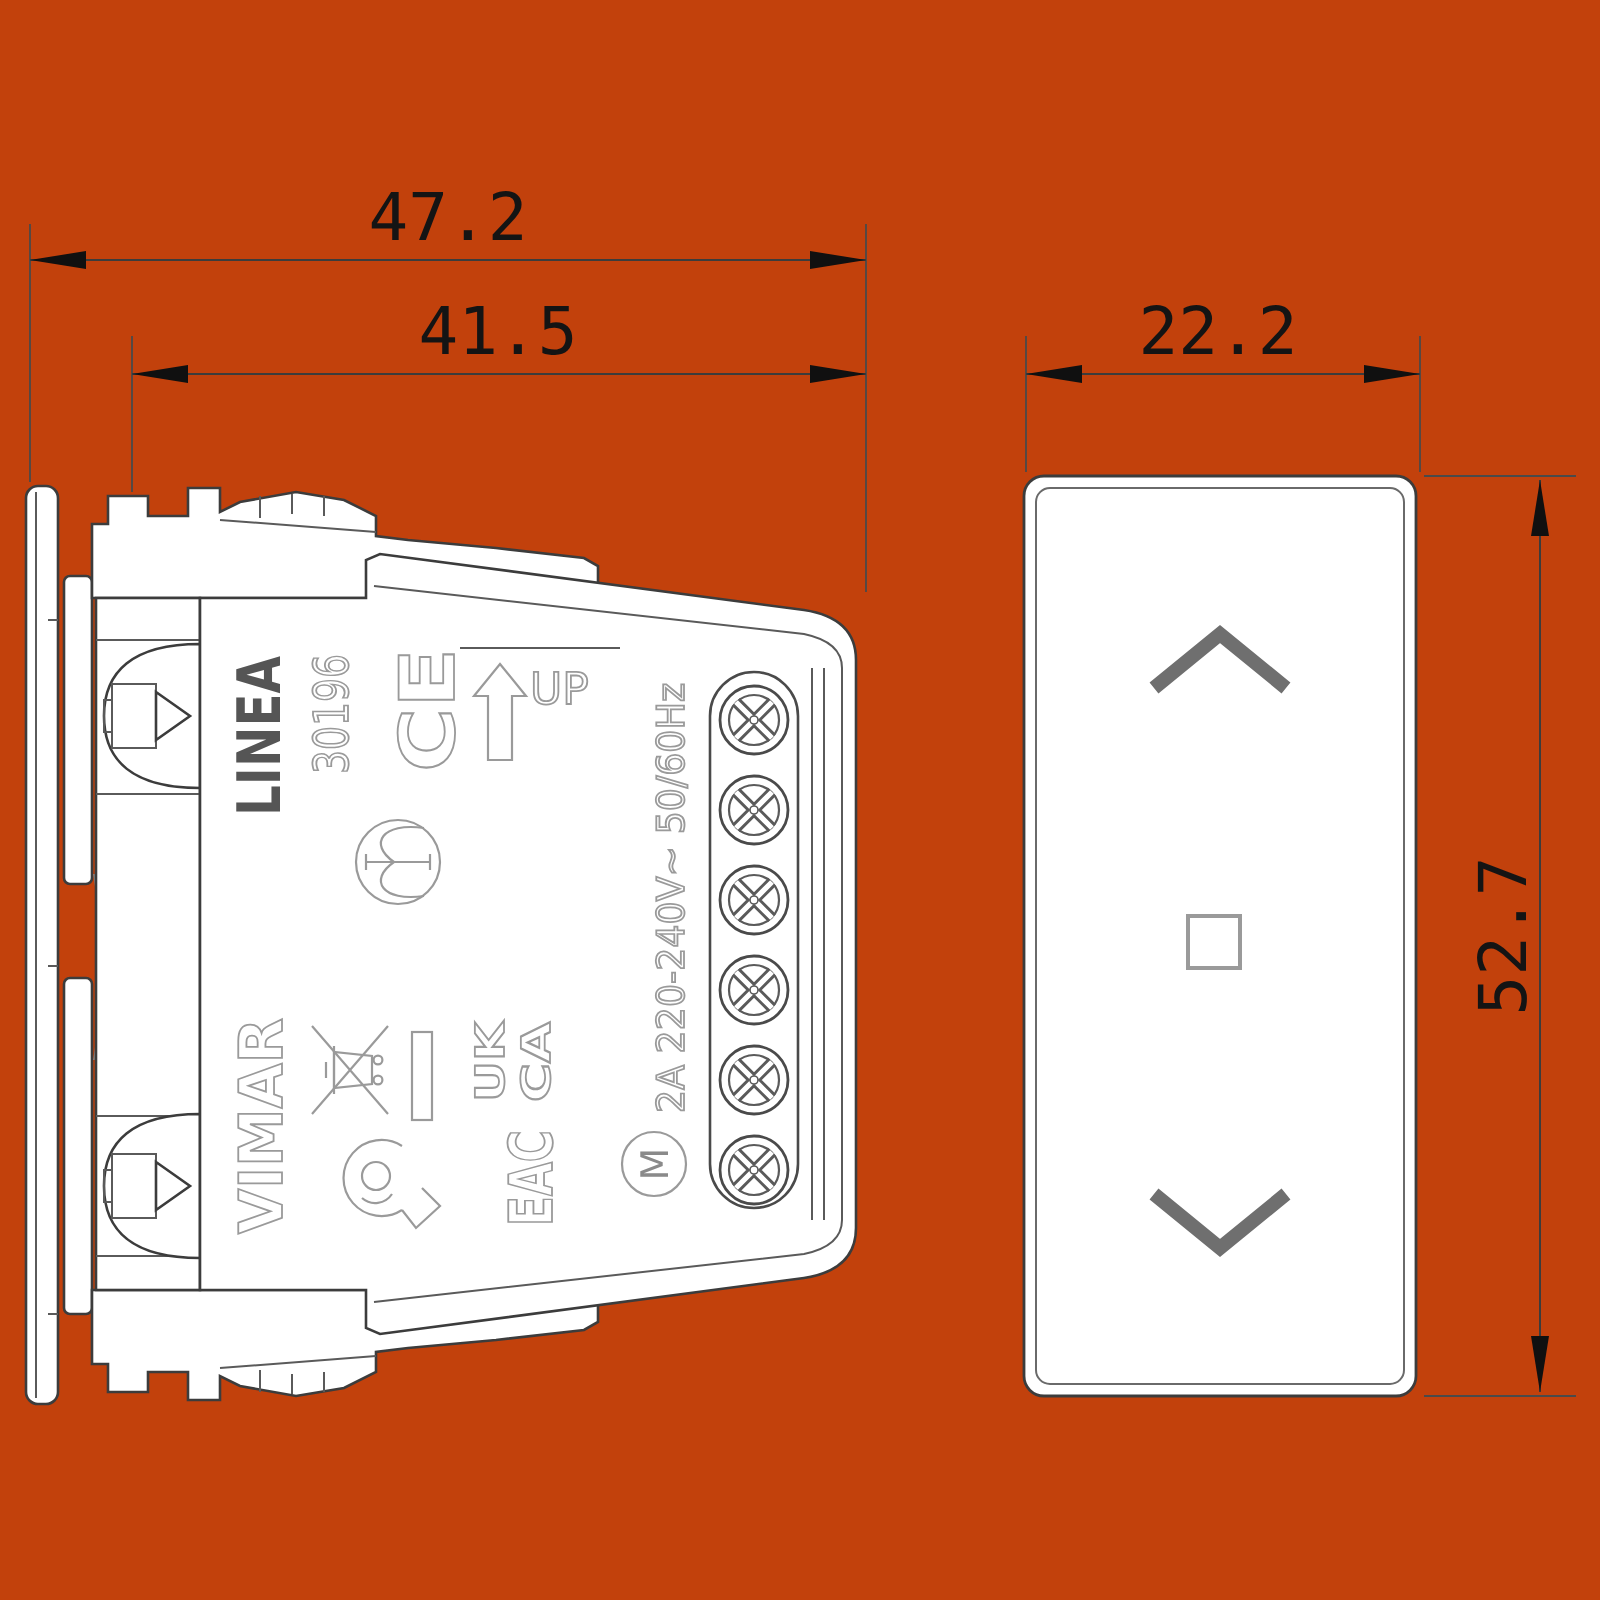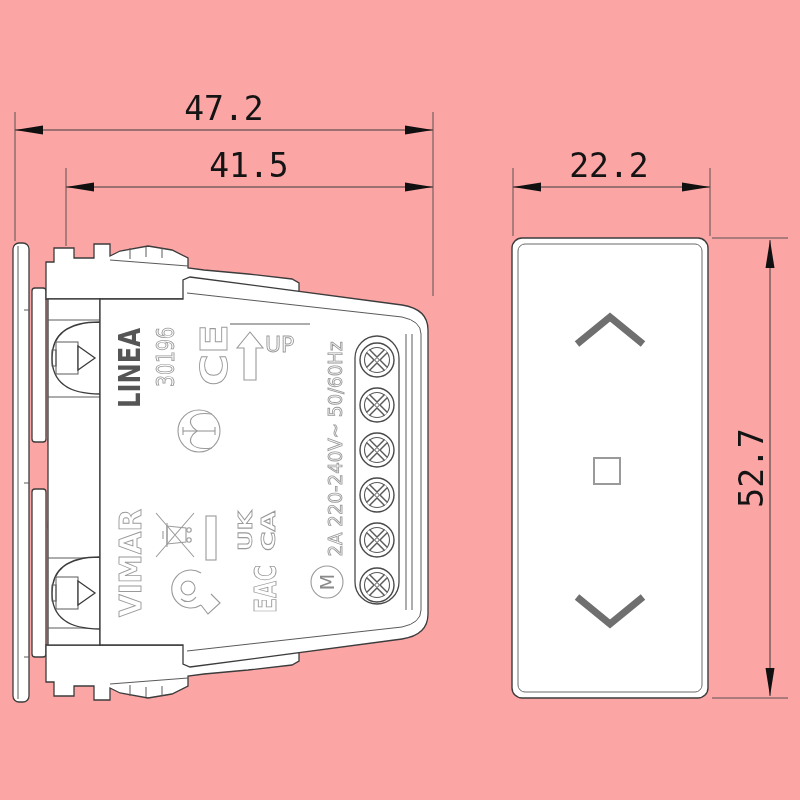--- a/index.html
+++ b/index.html
@@ -1,16 +1,16 @@
 <!DOCTYPE html>
 <html><head>
 <meta charset="utf-8">
 <style>
   html,body{margin:0;padding:0;background:#ffffff;}
-  #stage{position:relative;width:800px;height:800px;background:#fca5a5;overflow:hidden;
+  #stage{position:relative;width:800px;height:800px;background:#c2410c;overflow:hidden;
          font-family:"DejaVu Sans",sans-serif;}
   svg{position:absolute;left:0;top:0;}
   text{font-family:"DejaVu Sans",sans-serif;}
   .dimtxt{font-family:"DejaVu Sans Mono",monospace;font-size:33px;fill:#141414;}
   .dline{stroke:#3c3c3c;stroke-width:1;fill:none;}
   .eline{stroke:#4a4a4a;stroke-width:0.9;fill:none;}
   .arrow{fill:#101010;stroke:none;}
   .body-line{stroke:#3c3c3c;stroke-width:1.3;fill:#ffffff;}
   .detail{stroke:#5a5a5a;stroke-width:1;fill:none;}
   .thin{stroke:#8c8c8c;stroke-width:0.8;fill:none;}

